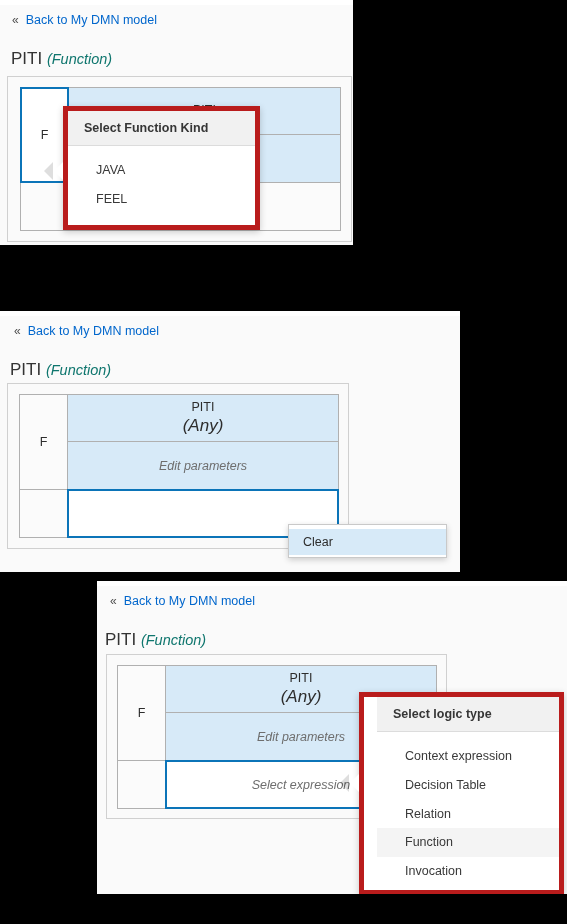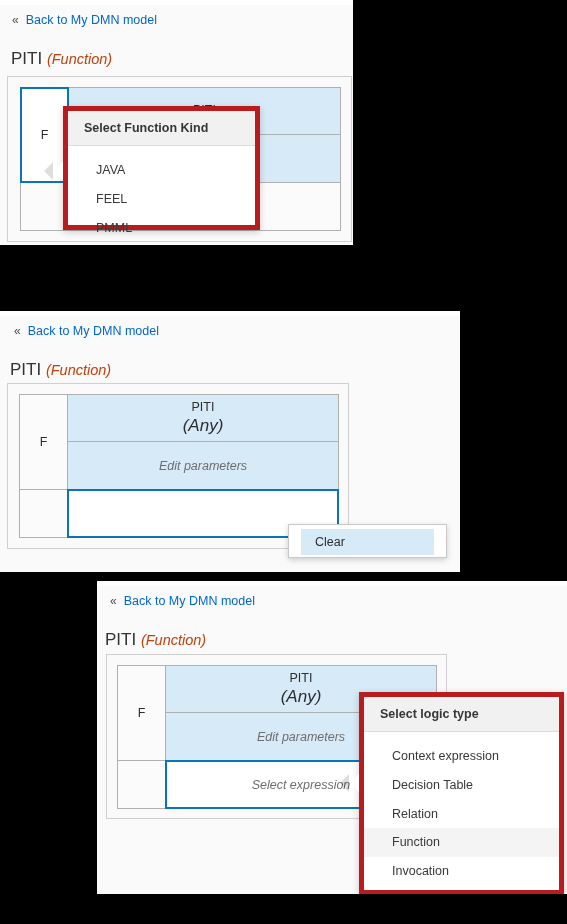--- a/index.html
+++ b/index.html
@@ -49,21 +49,21 @@
   }
 
   .page-title {
     position: absolute;
     white-space: nowrap;
     color: #333333;
     font-size: 17px;
     line-height: 1;
   }
   .page-title .ttype {
-    color: #c2410c;
+    color: #0f766e;
     font-style: italic;
     font-size: 14.5px;
   }
 
   
   .expr-box {
     position: absolute;
     border: 1px solid #d0d0d0;
     background: #fafafa;
     box-sizing: border-box;
@@ -167,21 +167,21 @@
   }
 
   
   .ctx-menu {
     position: absolute;
     background: #ffffff;
     border: 1px solid #c9c9c9;
     box-shadow: 0 2px 6px rgba(0,0,0,0.18);
     z-index: 40;
     box-sizing: border-box;
-    padding: 4px 12px;
+    padding: 4px 0;
   }
   .ctx-item {
     font-size: 12.5px;
     color: #2d2d2d;
     padding: 6px 14px;
     white-space: nowrap;
   }
   .ctx-item.active {
     background: #d7eaf8;
   }
@@ -227,21 +227,20 @@
     </div>
   </div>
 
   <div class="caret" style="left:54px; top:162px;"></div>
 
   <div class="popover" style="left:63px; top:106px; width:197px; height:124px;">
     <div class="popover-header">Select Function Kind</div>
     <div class="popover-body">
       <div class="menu-item">JAVA</div>
       <div class="menu-item">FEEL</div>
-      <div class="menu-item">PMML</div>
     </div>
   </div>
 </div>
 
 <div class="panel" style="left:0px; top:311px; width:460px; height:261px;">
   <div class="topstrip" style="width:460px;"></div>
 
   <div class="breadcrumb" style="left:14px; top:14px;">
     <span class="chev">«</span>
     <span class="blink">Back to My DMN model</span>
@@ -307,21 +306,21 @@
       </div>
       <div class="cell" style="left:0px; top:95px; width:49px; height:49px;"></div>
       <div class="cell selected" style="left:48px; top:95px; width:272px; height:49px;">
         <span class="ital-muted">Select expression</span>
       </div>
     </div>
   </div>
 
   <div class="caret" style="left:253px; top:193px;"></div>
 
-  <div class="popover" style="left:262px; top:111px; width:205px; height:203px;">
+  <div class="popover" style="left:262px; top:111px; width:205px; height:203px;padding-left:13px;">
     <div class="popover-header">Select logic type</div>
     <div class="popover-body">
       <div class="menu-item">Context expression</div>
       <div class="menu-item">Decision Table</div>
       <div class="menu-item">Relation</div>
       <div class="menu-item hover">Function</div>
       <div class="menu-item">Invocation</div>
 
     </div>
   </div>

